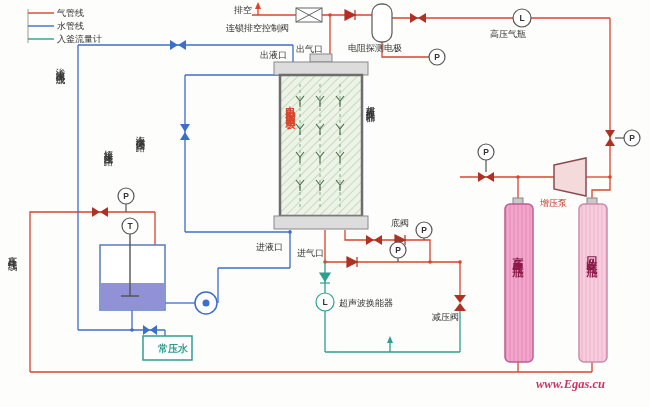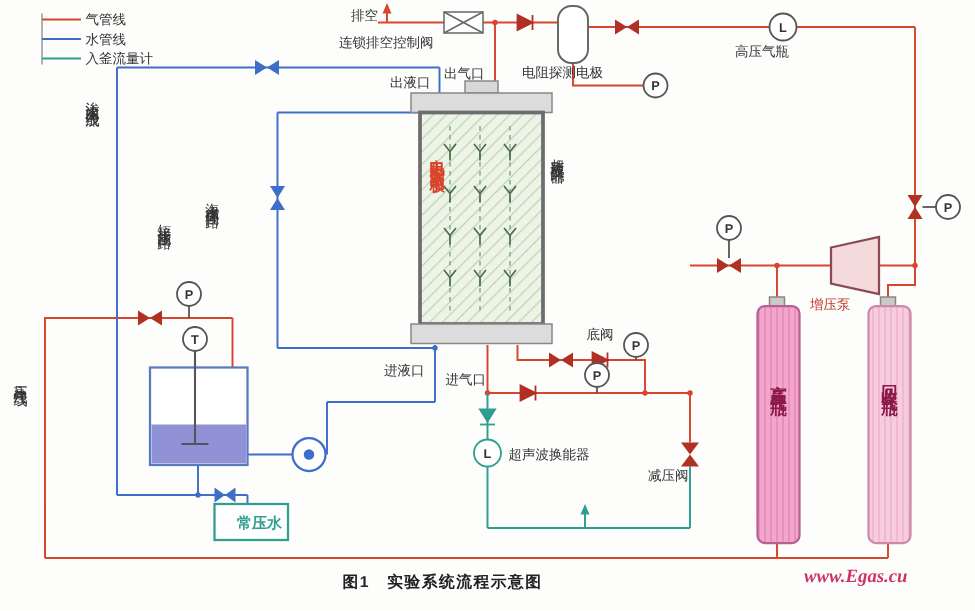--- a/index.html
+++ b/index.html
@@ -268,16 +268,15 @@
 <div class="ilbl" style="left:478px;top:148px">P</div>
 <div class="ilbl" style="left:624px;top:134px">P</div>
 <div class="ilbl" style="left:416px;top:226px">P</div>
 <div class="ilbl" style="left:390px;top:246px">P</div>
 <div class="ilbl" style="left:118px;top:192px">P</div>
 <div class="ilbl" style="left:122px;top:222px">T</div>
 <div class="ilbl" style="left:514px;top:14px">L</div>
 <div class="ilbl" style="left:317px;top:298px">L</div>
 
 <div class="wbox-lbl">常压水</div>
-<div class="caption">图1　实验系统流程示意图</div>
 <div class="watermark">www.Egas.cu</div>
 
 </div>
 
 </body></html>

